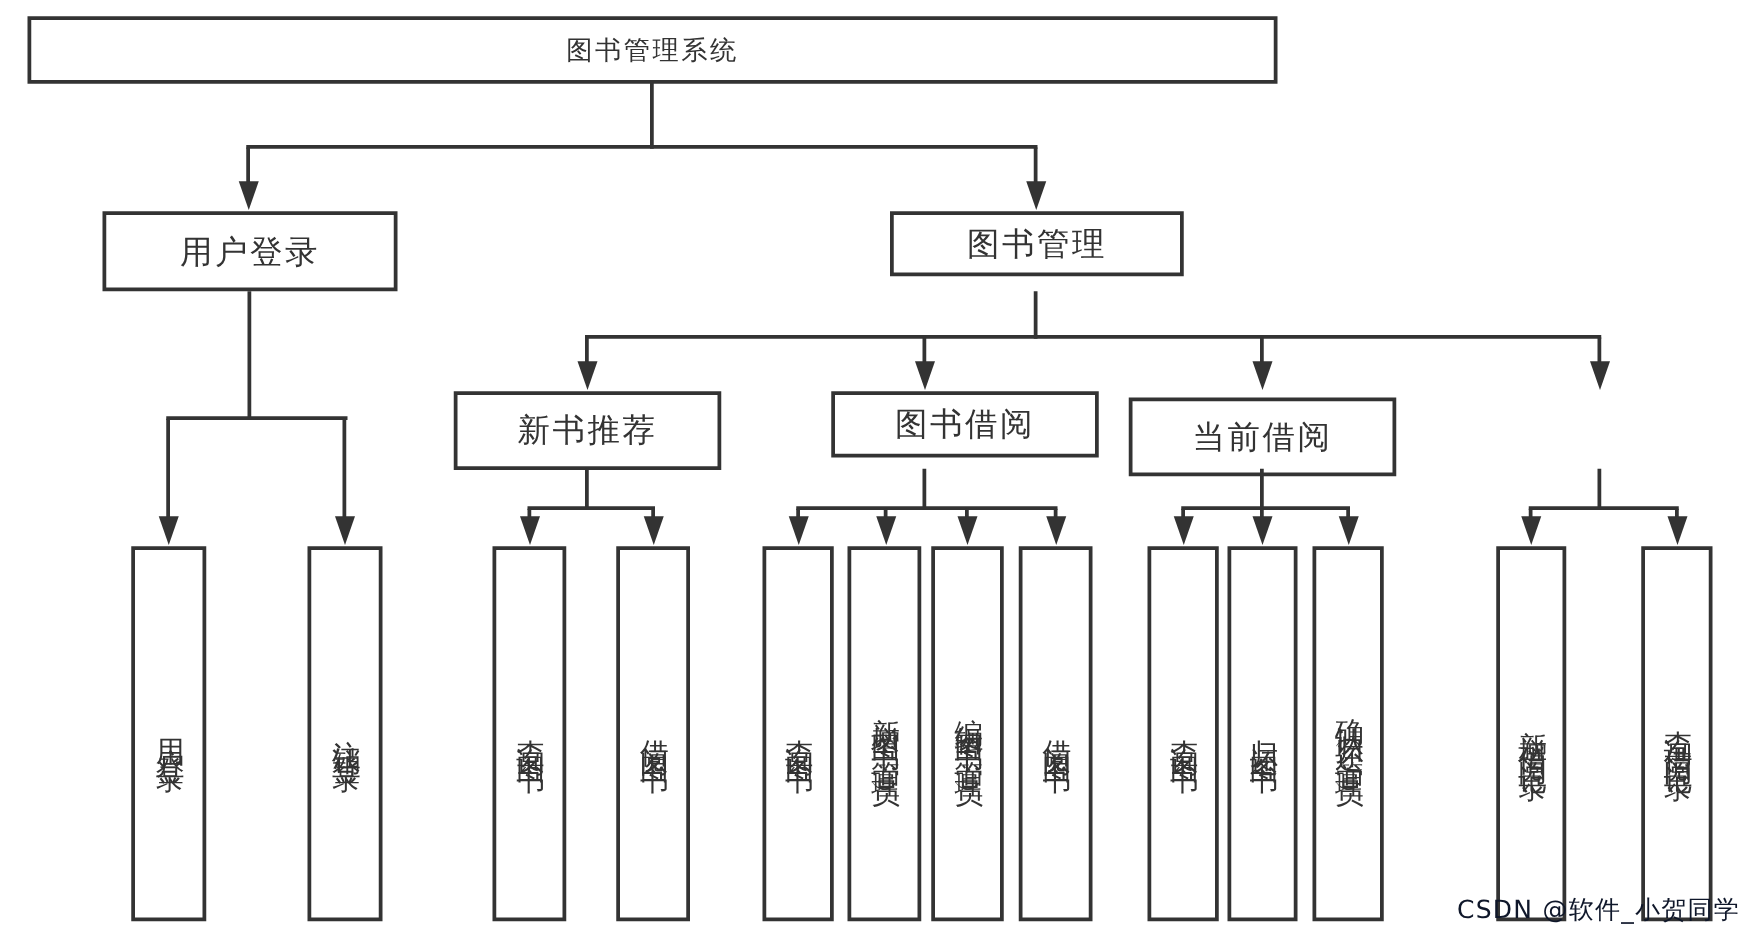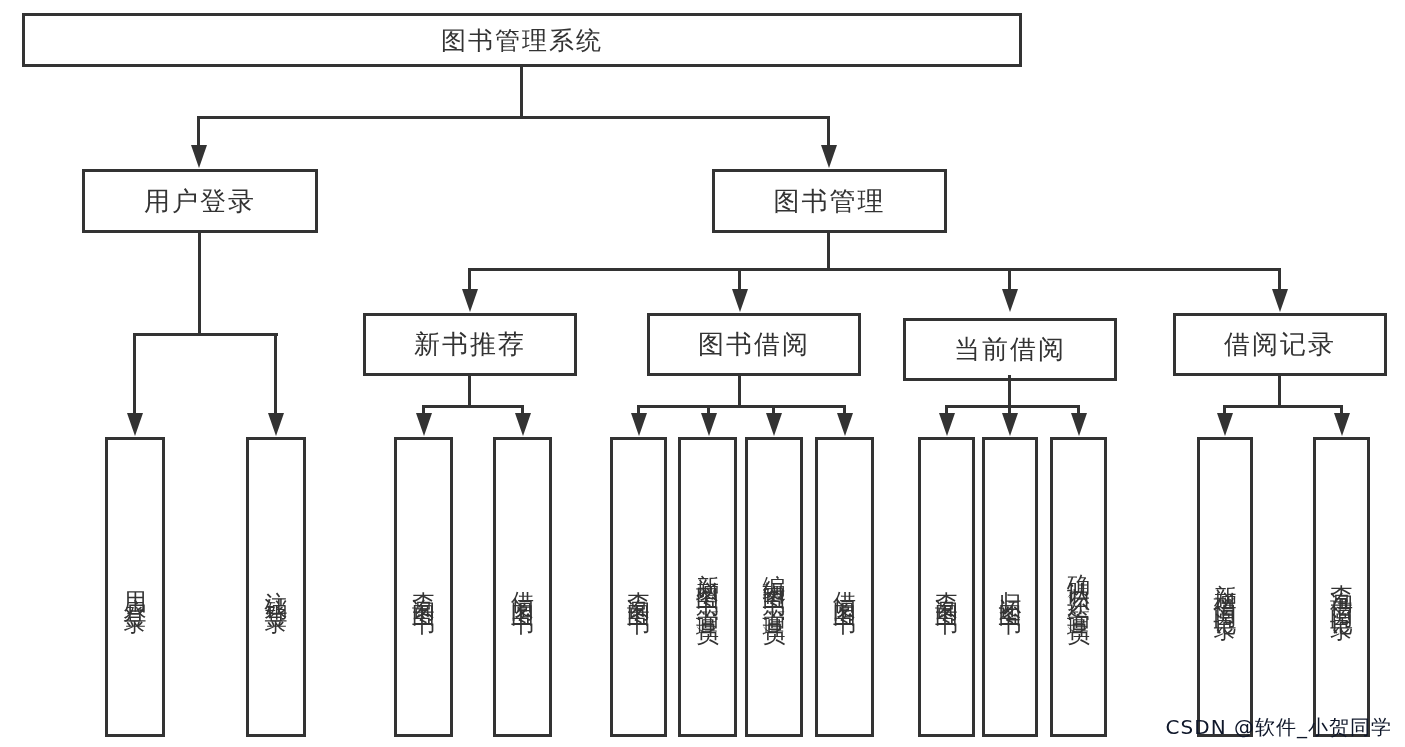--- a/index.html
+++ b/index.html
@@ -66,46 +66,45 @@
     color: #0f172a;
     letter-spacing: 1px;
     white-space: nowrap;
   }
 </style>
 </head>
 <body>
 
 <div class="canvas">
 
-  <div class="box" style="left:22px;top:13px;width:1000px;height:54px;font-size:25px">图书管理系统</div>
+  <div class="box" style="left:22px;top:13px;width:1000px;height:54px;font-size:21px">图书管理系统</div>
 
   <div class="vline" style="left:520px;top:65px;height:54px"></div>
   <div class="hline" style="left:197px;top:116px;width:633px"></div>
   <div class="arrow" style="left:197px;top:118px;height:29px"></div>
   <div class="arrow" style="left:827px;top:118px;height:29px"></div>
 
   <div class="box" style="left:82px;top:169px;width:236px;height:64px">用户登录</div>
-  <div class="box" style="left:712px;top:169px;width:235px;height:64px">图书管理</div>
+  <div class="box" style="left:712px;top:169px;width:235px;height:52px">图书管理</div>
 
   <div class="vline" style="left:198px;top:233px;height:103px"></div>
   <div class="hline" style="left:133px;top:333px;width:145px"></div>
   <div class="arrow" style="left:133px;top:335px;height:80px"></div>
   <div class="arrow" style="left:274px;top:335px;height:80px"></div>
 
   <div class="vline" style="left:827px;top:233px;height:38px"></div>
   <div class="hline" style="left:468px;top:268px;width:813px"></div>
   <div class="arrow" style="left:468px;top:270px;height:21px"></div>
   <div class="arrow" style="left:738px;top:270px;height:21px"></div>
   <div class="arrow" style="left:1008px;top:270px;height:21px"></div>
   <div class="arrow" style="left:1278px;top:270px;height:21px"></div>
 
   <div class="box" style="left:363px;top:313px;width:214px;height:63px">新书推荐</div>
-  <div class="box" style="left:647px;top:313px;width:214px;height:63px">图书借阅</div>
+  <div class="box" style="left:665px;top:313px;width:214px;height:53px">图书借阅</div>
   <div class="box" style="left:903px;top:318px;width:214px;height:63px">当前借阅</div>
-  <div class="box" style="left:1173px;top:313px;width:214px;height:63px">借阅记录</div>
 
   <div class="vline" style="left:468px;top:375px;height:33px"></div>
   <div class="hline" style="left:422px;top:405px;width:102px"></div>
   <div class="arrow" style="left:422px;top:407px;height:8px"></div>
   <div class="arrow" style="left:521px;top:407px;height:8px"></div>
 
   <div class="vline" style="left:738px;top:375px;height:33px"></div>
   <div class="hline" style="left:637px;top:405px;width:209px"></div>
   <div class="arrow" style="left:637px;top:407px;height:8px"></div>
   <div class="arrow" style="left:707px;top:407px;height:8px"></div>

